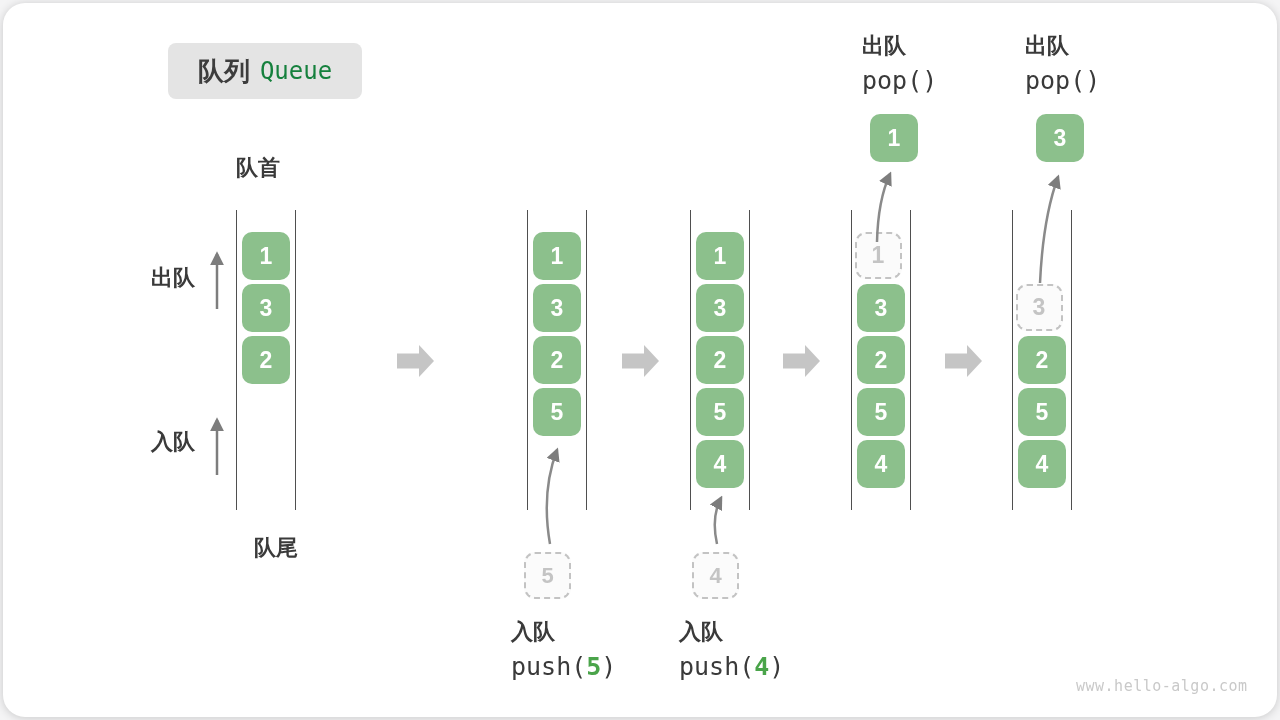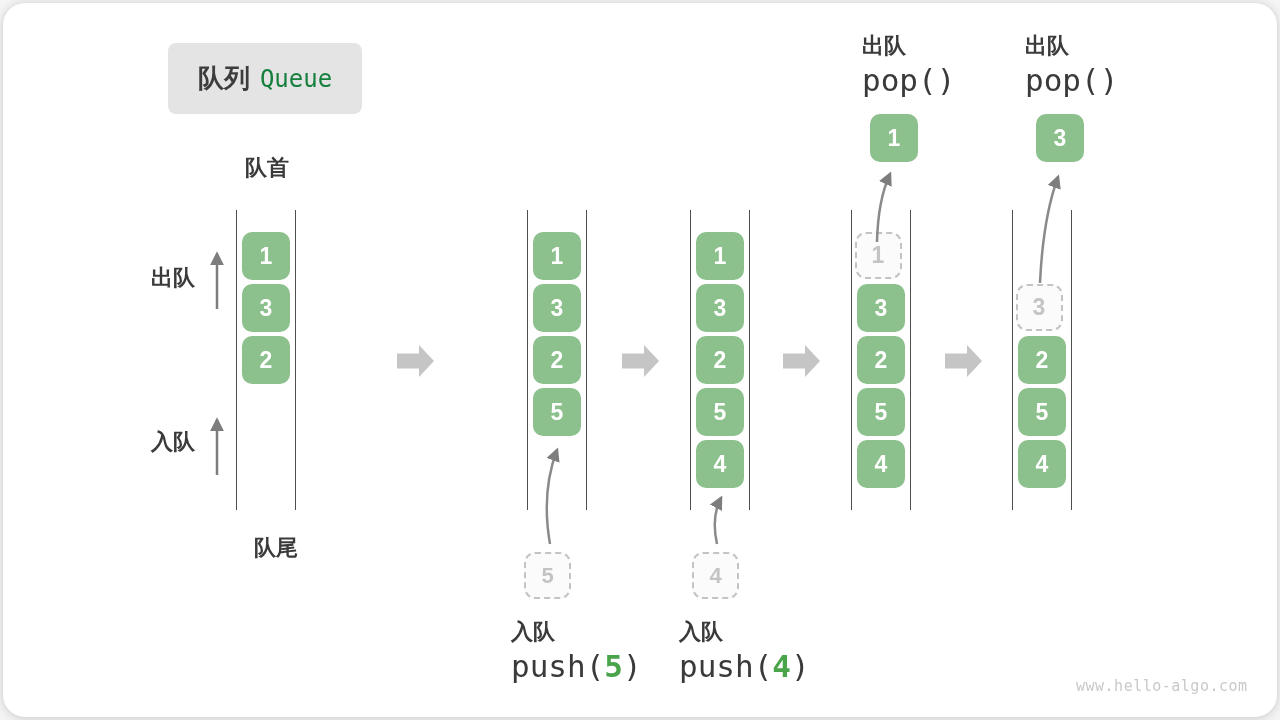--- a/index.html
+++ b/index.html
@@ -1,26 +1,26 @@
 <!DOCTYPE html>
 <html><head>
 <meta charset="utf-8">
 <style>
   html,body{margin:0;padding:0;background:#f4f4f5;}
   #stage{position:relative;width:1280px;height:720px;font-family:"Liberation Sans",sans-serif;overflow:hidden;background:#f4f4f5;}
   #card{position:absolute;left:3px;top:3px;right:3px;bottom:3px;background:#ffffff;border-radius:22px;box-shadow:0 1px 10px rgba(0,0,0,0.18);}
 
   
-  .title-badge{position:absolute;left:168px;top:43px;width:194px;height:71px;background:#e4e4e4;border-radius:8px;display:flex;align-items:center;justify-content:center;gap:10px;}
+  .title-badge{position:absolute;left:168px;top:43px;width:194px;height:56px;background:#e4e4e4;border-radius:8px;display:flex;align-items:center;justify-content:center;gap:10px;}
   .title-zh{font-size:26px;font-weight:700;color:#3d3d3d;}
   .title-en{font-family:"DejaVu Sans Mono",monospace;font-size:24px;color:#15803d;}
 
   
   .lbl{position:absolute;font-size:22px;font-weight:700;color:#3a3a3a;white-space:nowrap;}
-  .lbl-front{left:236px;top:153px;width:62px;text-align:center;}
+  .lbl-front{left:236px;top:153px;width:62px;}
   .lbl-rear{left:236px;top:533px;width:62px;text-align:right;}
   .lbl-dequeue{left:151px;top:263px;}
   .lbl-enqueue{left:151px;top:427px;}
 
   
   .col{position:absolute;top:210px;height:300px;width:58px;border-left:1.5px solid #4f4f4f;border-right:1.5px solid #4f4f4f;}
   .col-1{left:236px;} .col-2{left:527px;} .col-3{left:690px;} .col-4{left:851px;} .col-5{left:1012px;}
 
   .qbox{position:absolute;left:5px;width:48px;height:48px;border-radius:10px;background:#8cc08c;color:#ffffff;font-size:23px;font-weight:700;display:flex;align-items:center;justify-content:center;}
   .s0{top:22px;} .s1{top:74px;} .s2{top:126px;} .s3{top:178px;} .s4{top:230px;}
@@ -30,21 +30,21 @@
   .popped{position:absolute;width:48px;height:48px;border-radius:10px;background:#8cc08c;color:#fff;font-size:23px;font-weight:700;display:flex;align-items:center;justify-content:center;}
   .popped-4{left:870px;top:114px;} .popped-5{left:1036px;top:114px;}
 
   
   .incoming{position:absolute;width:43px;height:43px;border:2.5px dashed #c3c3c3;border-radius:11px;background:#fbfbfb;color:#c4c4c4;font-size:22px;font-weight:600;display:flex;align-items:center;justify-content:center;}
   .incoming-2{left:524px;top:552px;} .incoming-3{left:692px;top:552px;}
 
   
   .caption{position:absolute;line-height:35px;white-space:nowrap;}
   .caption .op{font-size:22px;font-weight:700;color:#3a3a3a;display:block;}
-  .caption .code{font-family:"DejaVu Sans Mono",monospace;font-size:31px;color:#3a3a3a;display:block;}
+  .caption .code{font-family:"DejaVu Sans Mono",monospace;font-size:25px;color:#3a3a3a;display:block;}
   .caption .code .arg{color:#4aa44a;font-weight:700;}
   .cap-pop-4{left:862px;top:28px;} .cap-pop-5{left:1025px;top:28px;}
   .cap-push-2{left:511px;top:614px;} .cap-push-3{left:679px;top:614px;}
 
   .watermark{position:absolute;left:1076px;top:677px;font-family:"DejaVu Sans Mono",monospace;font-size:15px;color:#c9c9c9;letter-spacing:0.5px;text-align:center;}
 
   svg.overlay{position:absolute;left:0;top:0;pointer-events:none;}
 </style>
 </head>
 <body>

